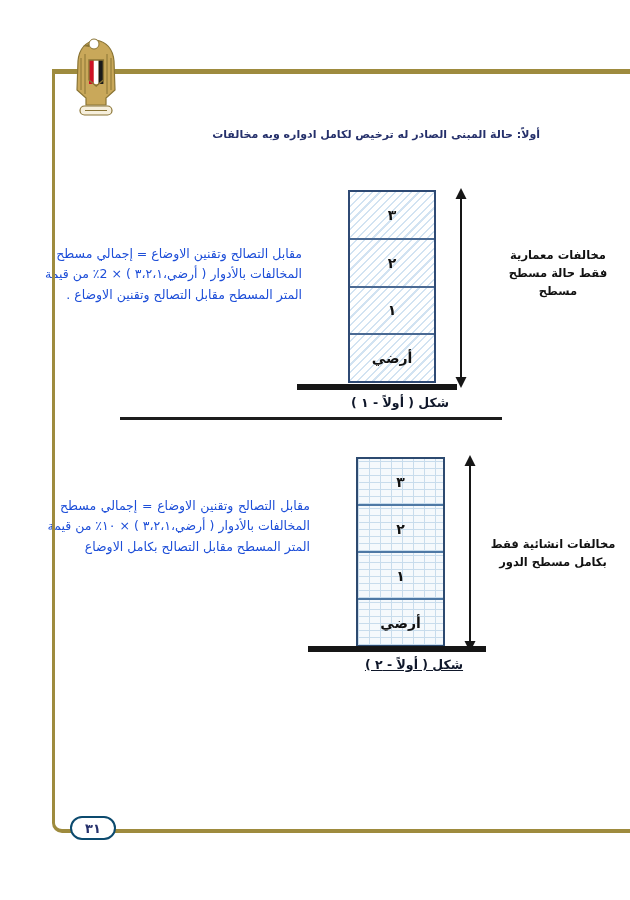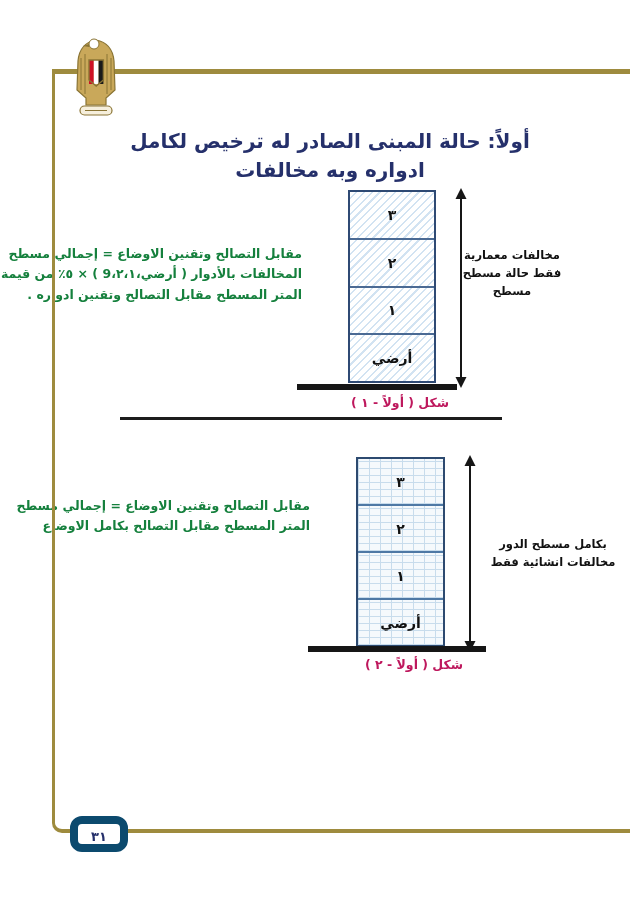--- a/index.html
+++ b/index.html
@@ -9,54 +9,54 @@
     font-family:"DejaVu Sans",sans-serif;color:#111;
   }
   
   .top-rule{position:absolute;left:52px;right:0;top:69px;height:5px;background:#9e8b3e;z-index:1;}
   .frame{position:absolute;left:52px;top:71px;width:575px;height:758px;
     border-left:3px solid #9e8b3e;border-bottom:4px solid #9e8b3e;
     border-bottom-left-radius:10px;z-index:1;}
   
   .emblem{position:absolute;left:66px;top:34px;z-index:2;}
   
-  .title{position:absolute;left:120px;width:420px;top:127px;text-align:center;
-    direction:rtl;font-weight:bold;font-size:20px;color:#25306b;line-height:1.45;}
+  .title{position:absolute;left:120px;width:420px;top:127px;text-align:right;
+    direction:rtl;font-weight:bold;font-size:11px;color:#25306b;line-height:1.45;}
   
-  .ltext{position:absolute;direction:rtl;font-weight:bold;font-size:12.5px;line-height:1.62;color:#15803d;}
+  .ltext{position:absolute;direction:rtl;font-weight:normal;font-size:12.5px;line-height:1.62;color:#1d4ed8;}
   .ltext .jline{text-align:justify;text-align-last:justify;white-space:nowrap;}
   .ltext .jlast{text-align:right;white-space:nowrap;}
   .building{position:absolute;display:flex;flex-direction:column;box-sizing:border-box;}
   .b1{left:348px;top:190px;width:88px;height:193px;border:2px solid #2f4a74;}
   .b2{left:356px;top:457px;width:89px;height:190px;border:2px solid #2d4a70;}
   .floor{flex:1;display:flex;align-items:center;justify-content:center;
     font-weight:bold;font-size:14px;color:#111;}
   .b1 .floor{background:repeating-linear-gradient(135deg,#ffffff 0 4px,#d2e3f2 4px 5.5px);}
   .b1 .floor + .floor{border-top:2px solid #4a6a94;}
   .b2 .floor{background:
       repeating-linear-gradient(0deg,#c8dcec 0 1px,transparent 1px 7px),
       repeating-linear-gradient(90deg,#c8dcec 0 1px,transparent 1px 11px),#f5f9fc;}
   .b2 .floor + .floor{border-top:2px solid #4f79a5;}
   .ground{position:absolute;background:#161616;}
   .g1{left:297px;top:384px;width:160px;height:6px;}
   .g2{left:308px;top:646px;width:178px;height:6px;}
   .dim-arrow{position:absolute;}
   .rlabel{position:absolute;direction:rtl;text-align:center;
     font-weight:bold;font-size:11.5px;line-height:1.55;color:#111;}
-  .r1{left:442px;top:247px;width:140px;}
+  .r1{left:488px;top:247px;width:140px;}
   .r2{left:480px;top:536px;width:146px;}
   .caption{position:absolute;direction:rtl;text-align:center;
-    font-weight:bold;font-size:12.5px;color:#be185d;}
+    font-weight:bold;font-size:12.5px;color:#0f172a;}
   .c1{left:338px;top:395px;width:124px;}
-  .c2{left:352px;top:657px;width:124px;}
+  .c2{left:352px;top:657px;width:124px;text-decoration:underline;}
   .separator{position:absolute;left:120px;top:417px;width:382px;height:3px;background:#1c1c1c;}
   
   .pagenum{position:absolute;left:70px;top:816px;width:42px;height:20px;z-index:3;
-    background:#ffffff;border:8px solid #0c4a6e;border-radius:12px;
-    display:flex;align-items:flex-end;justify-content:center;
+    background:#ffffff;border:2px solid #0c4a6e;border-radius:12px;
+    display:flex;align-items:center;justify-content:center;
     font-size:13px;font-weight:bold;color:#25306b;}
 </style>
 </head>
 <body>
 
 <div class="page">
 
   <div class="top-rule"></div>
   <div class="frame"></div>
 
@@ -79,22 +79,22 @@
       </g>
       <rect x="14" y="72" width="32" height="9" rx="4.5" fill="#f6efdc" stroke="#8a7434" stroke-width="1.2"></rect>
       <line x1="19" y1="76.5" x2="41" y2="76.5" stroke="#8a7434" stroke-width="1"></line>
     </svg>
   </div>
 
   <div class="title">أولاً: حالة المبنى الصادر له ترخيص لكامل ادواره وبه مخالفات</div>
 
   <div class="ltext" style="left:60px;top:244px;width:242px;">
     <div class="jline">مقابل التصالح وتقنين الاوضاع = إجمالي مسطح</div>
-    <div class="jline">المخالفات بالأدوار ( أرضي،9،٢،١ ) × ٥٪ من قيمة</div>
-    <div class="jlast">المتر المسطح مقابل التصالح وتقنين ادواره .</div>
+    <div class="jline">المخالفات بالأدوار ( أرضي،٣،٢،١ ) × 2٪ من قيمة</div>
+    <div class="jlast">المتر المسطح مقابل التصالح وتقنين الاوضاع .</div>
   </div>
 
   <div class="building b1">
     <div class="floor">
         <span>٣</span>
       </div>
     <div class="floor">
         <span>٢</span>
       </div>
     <div class="floor">
@@ -119,20 +119,21 @@
     <div>فقط حالة مسطح</div>
     <div>مسطح</div>
   </div>
 
   <div class="caption c1">شكل ( أولاً - ١ )</div>
 
   <div class="separator"></div>
 
   <div class="ltext" style="left:60px;top:496px;width:250px;">
     <div class="jline">مقابل التصالح وتقنين الاوضاع = إجمالي مسطح</div>
+    <div class="jline">المخالفات بالأدوار ( أرضي،٣،٢،١ ) × ١٠٪ من قيمة</div>
     <div class="jlast">المتر المسطح مقابل التصالح بكامل الاوضاع</div>
   </div>
 
   <div class="building b2">
     <div class="floor">
         <span>٣</span>
       </div>
     <div class="floor">
         <span>٢</span>
       </div>
@@ -147,22 +148,22 @@
 
   <div class="dim-arrow" style="left:460px;top:455px;">
     <svg width="20" height="197" viewBox="0 0 20 197">
       <line x1="10" y1="8" x2="10" y2="189" stroke="#161616" stroke-width="2"></line>
       <polygon points="10,0 4.5,11 15.5,11" fill="#161616"></polygon>
       <polygon points="10,197 4.5,186 15.5,186" fill="#161616"></polygon>
     </svg>
   </div>
 
   <div class="rlabel r2">
+    <div>مخالفات انشائية فقط</div>
     <div>بكامل مسطح الدور</div>
-    <div>مخالفات انشائية فقط</div>
   </div>
 
   <div class="caption c2">شكل ( أولاً - ٢ )</div>
 
   <div class="pagenum">
     <span>٣١</span>
   </div>
 
 </div>
 

